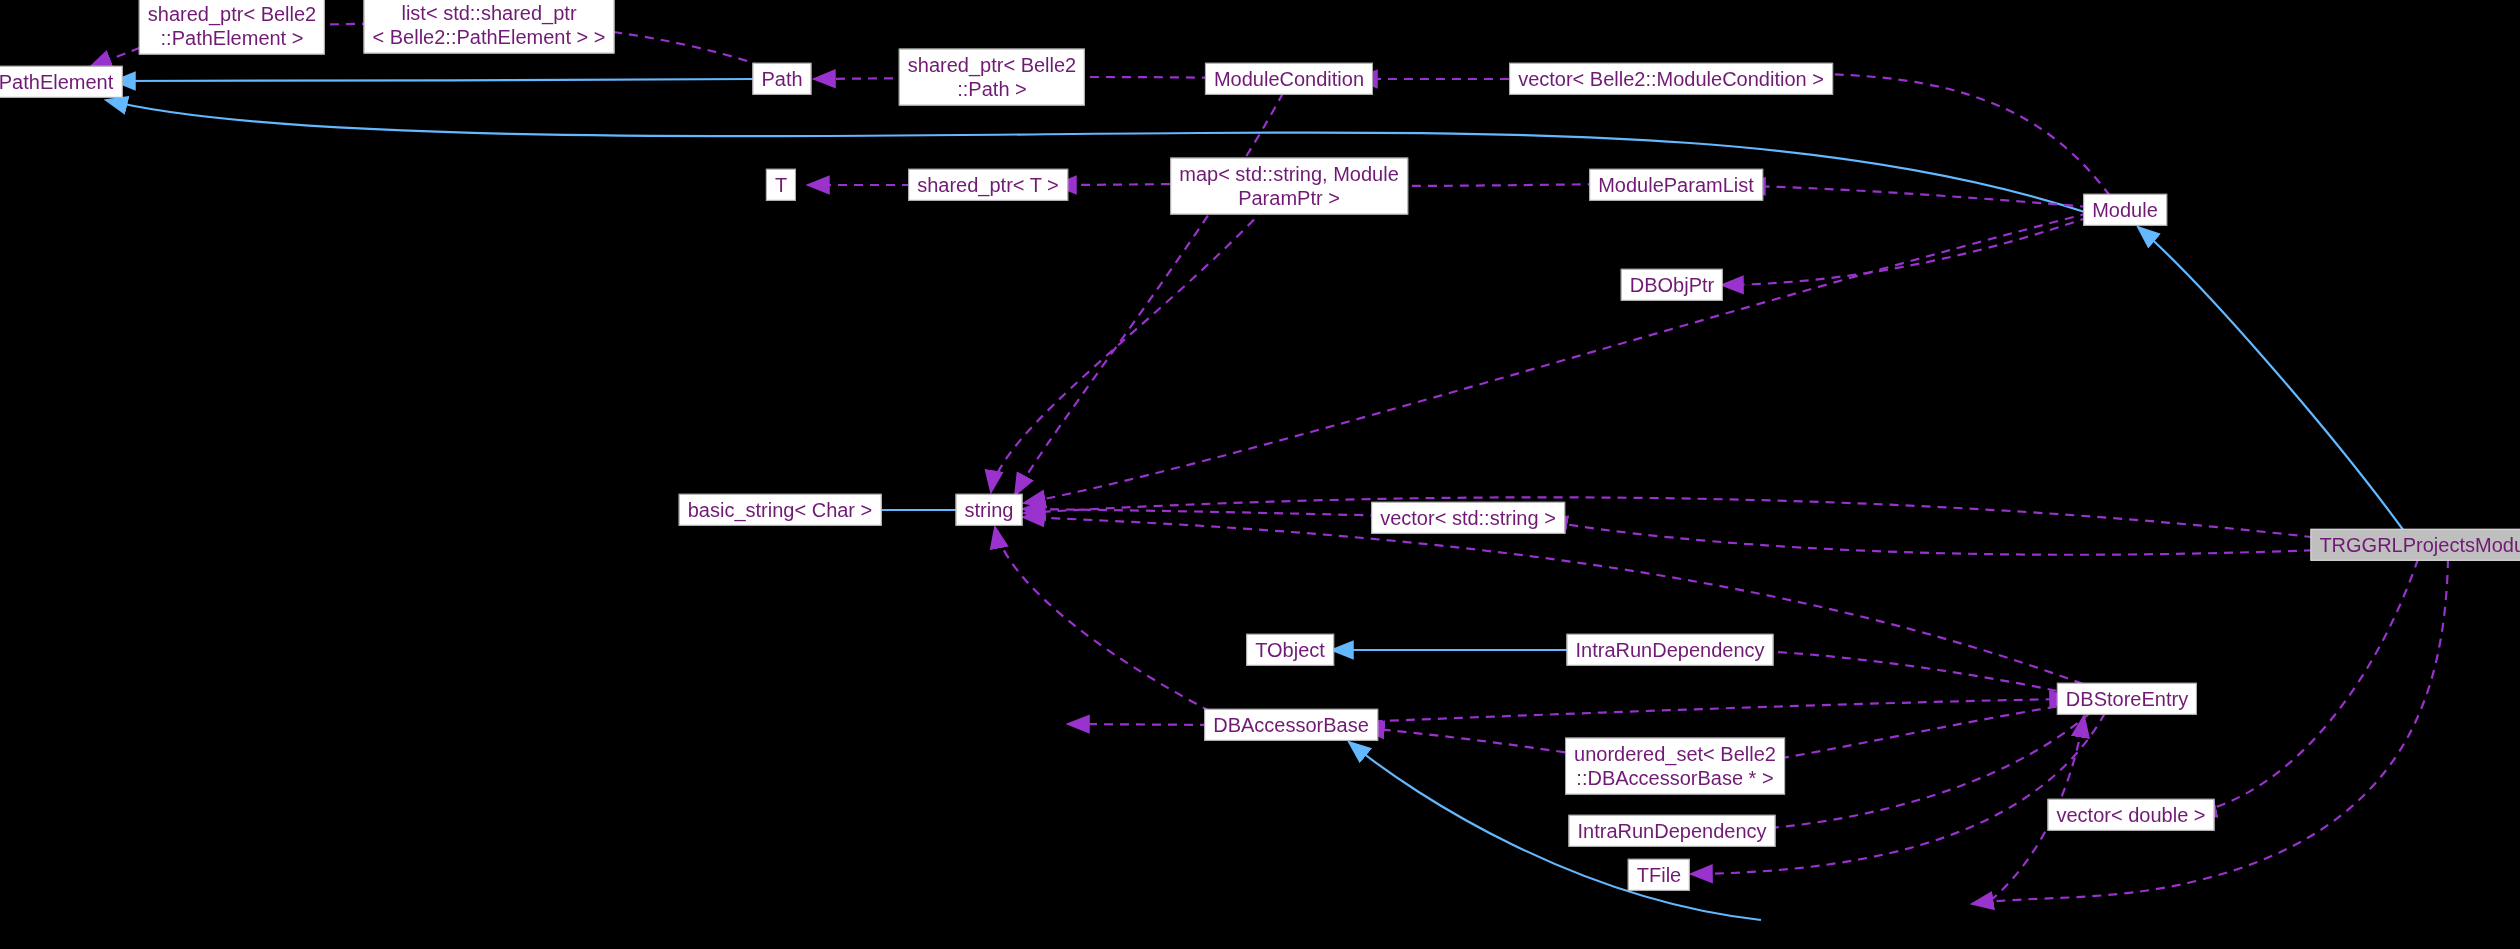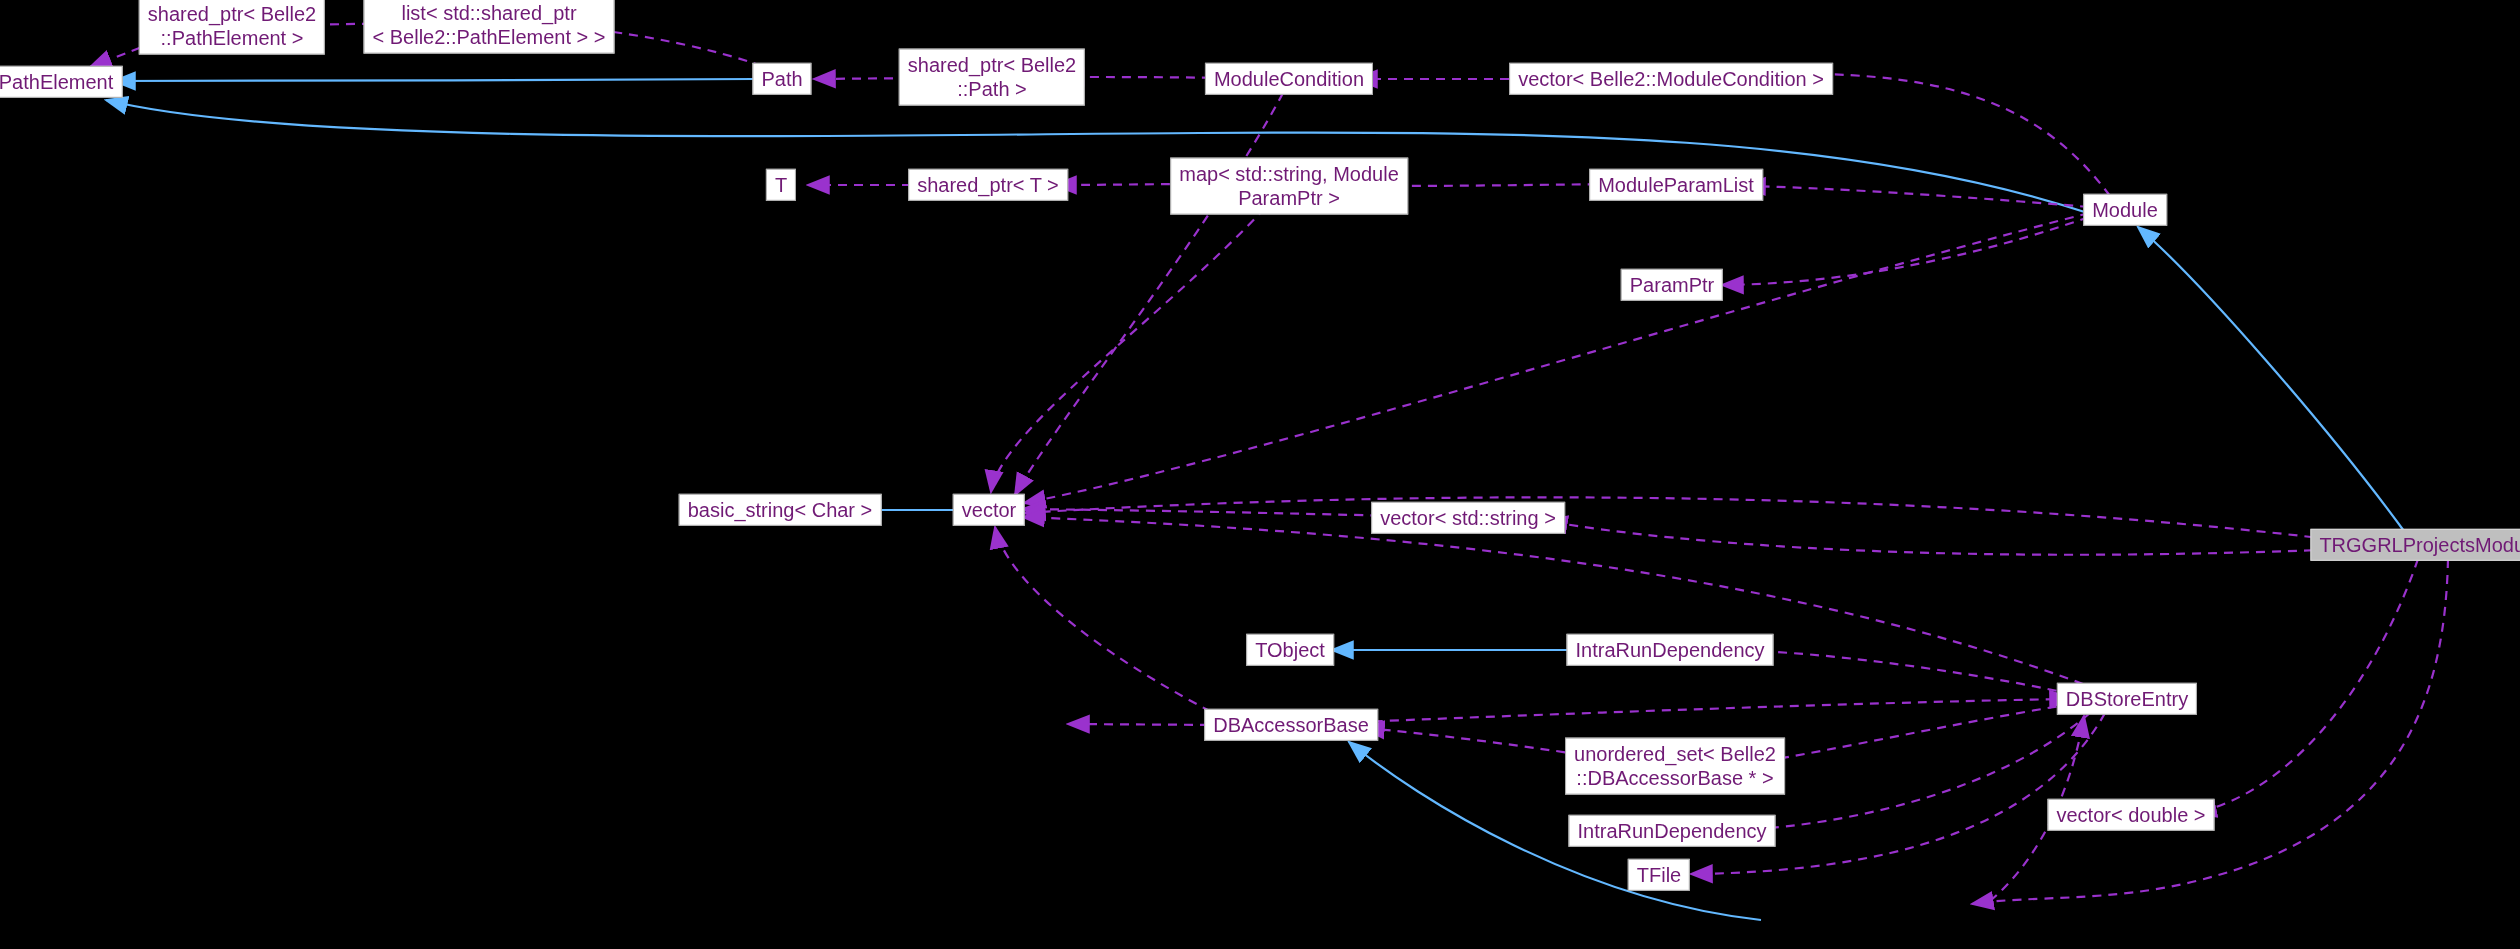--- a/index.html
+++ b/index.html
@@ -81,23 +81,23 @@
   <div class="node" style="left:992px;top:77px">shared_ptr&lt; Belle2
 ::Path &gt;</div>
   <div class="node" style="left:1289px;top:79px">ModuleCondition</div>
   <div class="node" style="left:1671px;top:79px">vector&lt; Belle2::ModuleCondition &gt;</div>
   <div class="node" style="left:781px;top:185px">T</div>
   <div class="node" style="left:988px;top:185px">shared_ptr&lt; T &gt;</div>
   <div class="node" style="left:1289px;top:186px">map&lt; std::string, Module
 ParamPtr &gt;</div>
   <div class="node" style="left:1676px;top:185px">ModuleParamList</div>
   <div class="node" style="left:2125px;top:210px">Module</div>
-  <div class="node" style="left:1672px;top:285px">ParamPtr</div>
+  <div class="node" style="left:1672px;top:285px">DBObjPtr</div>
   <div class="node" style="left:780px;top:510px">basic_string&lt; Char &gt;</div>
-  <div class="node" style="left:989px;top:510px">vector</div>
+  <div class="node" style="left:989px;top:510px">string</div>
   <div class="node" style="left:1468px;top:518px">vector&lt; std::string &gt;</div>
   <div class="node main" style="left:2430px;top:545px">TRGGRLProjectsModule</div>
   <div class="node" style="left:1290px;top:650px">TObject</div>
   <div class="node" style="left:1670px;top:650px">IntraRunDependency</div>
   <div class="node" style="left:2127px;top:699px">DBStoreEntry</div>
   <div class="node" style="left:1291px;top:725px">DBAccessorBase</div>
   <div class="node" style="left:1675px;top:766px">unordered_set&lt; Belle2
 ::DBAccessorBase * &gt;</div>
   <div class="node" style="left:1672px;top:831px">IntraRunDependency</div>
   <div class="node" style="left:2131px;top:815px">vector&lt; double &gt;</div>

